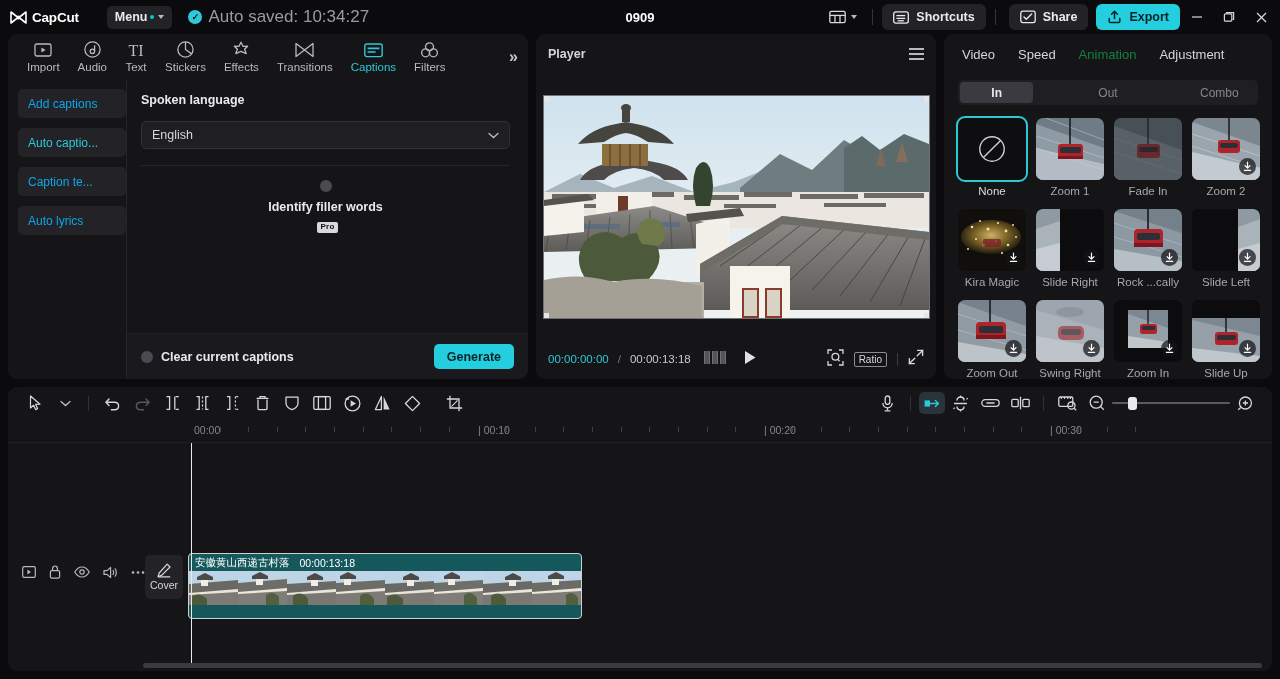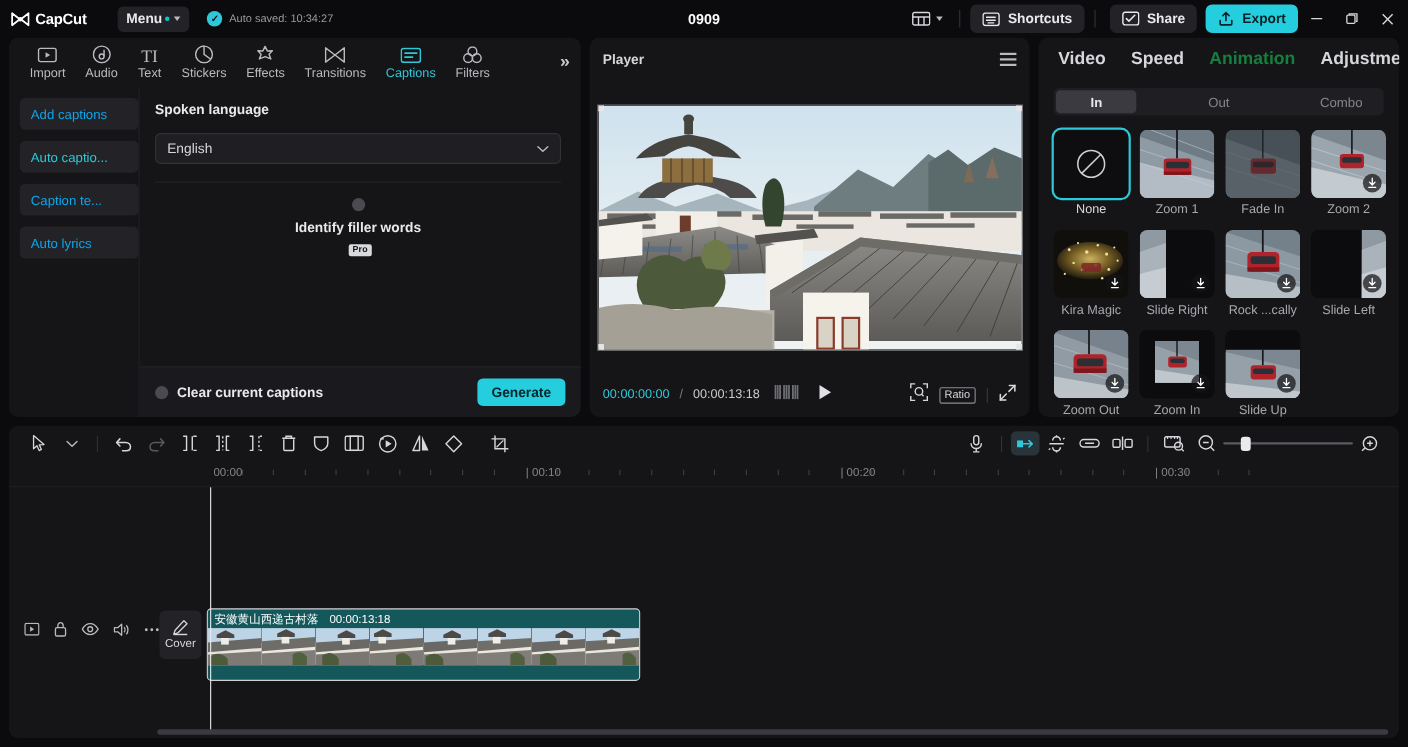--- a/index.html
+++ b/index.html
@@ -30,21 +30,21 @@
     cursor: pointer;
   }
   .menu-dot { width: 4px; height: 4px; border-radius: 50%; background: #00c8d7; }
   .caret-d { width: 0; height: 0; border-left: 3.5px solid transparent; border-right: 3.5px solid transparent; border-top: 4px solid #b9babd; margin-left: 1px; }
   .autosave { display: flex; align-items: center; gap: 6px; margin-left: 16px; }
   .tick-circle {
     width: 14px; height: 14px; border-radius: 50%; background: #2ec8d8;
     display: flex; align-items: center; justify-content: center;
     font-size: 9px; color: #0b0b0d; font-weight: bold; line-height: 1;
   }
-  .autosave-txt { font-size: 10px; color: #9a9ba0; }
+  .autosave-txt { font-size: 17px; color: #9a9ba0; }
   .proj-title {
     position: absolute; left: 0; right: 0; text-align: center;
     font-size: 13px; font-weight: bold; color: #fff; pointer-events: none;
   }
   .tb-right { margin-left: auto; display: flex; align-items: center; gap: 2px; z-index: 2; }
   .layout-btn { display: flex; align-items: center; gap: 4px; padding: 4px 6px; cursor: pointer; }
   .vdiv { width: 1px; height: 16px; background: #333338; margin: 0 7px; }
   .pill {
     display: flex; align-items: center; gap: 7px;
     height: 26px; padding: 0 11px; border-radius: 6px;
@@ -134,21 +134,21 @@
   .pp-foot { height: 40px; flex: 0 0 40px; display: flex; align-items: center; padding: 0 12px; gap: 9px; }
   .tc-cur { font-size: 11.5px; color: #2ec8d8; font-family: "Liberation Sans", sans-serif; }
   .tc-sep { font-size: 11.5px; color: #77787c; }
   .tc-tot { font-size: 11.5px; color: #c9cacd; }
   .pf-right { margin-left: auto; display: flex; align-items: center; gap: 10px; }
   .ratio-btn { border: 1px solid #8c8d91; border-radius: 2px; font-size: 10px; color: #d6d7da; padding: 1px 4px; cursor: pointer; }
 
   
   .right-panel { flex: 1; display: flex; flex-direction: column; overflow: hidden; }
   .rp-tabs { height: 40px; flex: 0 0 40px; display: flex; align-items: center; gap: 23px; padding: 0 18px; }
-  .rp-tab { font-size: 16px; font-weight: bold; color: #d6d7da; cursor: pointer; }
+  .rp-tab { font-size: 13px; font-weight: normal; color: #d6d7da; cursor: pointer; }
   .rp-tab.active { color: #15803d; }
   .seg {
     margin: 6px 14px 0 14px; height: 25px; background: #1f1f23; border-radius: 5px;
     display: flex; align-items: flex-start; padding: 2px; gap: 38px;
   }
   .seg-item {
     flex: 1; height: 21px; border-radius: 4px; display: flex; align-items: center; justify-content: center;
     font-size: 12px; color: #85868a; cursor: pointer;
   }
   .seg-item.active { background: #3a3a40; color: #eaeaec; font-weight: bold; }
@@ -813,20 +813,40 @@
             <span class="dl-badge">
               <svg width="11" height="11" viewBox="0 0 11 11">
                   <path d="M5.5 1 L5.5 7 M3 4.6 L5.5 7.2 L8 4.6" fill="none" stroke="#fff" stroke-width="1.2" stroke-linecap="round" stroke-linejoin="round"></path>
                   <line x1="2.4" y1="9.4" x2="8.6" y2="9.4" stroke="#fff" stroke-width="1.2" stroke-linecap="round"></line>
                 </svg>
             </span>
           </span>
           <span class="anim-lbl">Zoom Out</span>
         </div>
 
+        <div class="anim-cell">
+          <span class="anim-thumb">
+            <svg width="68" height="62" viewBox="0 0 68 62">
+                <rect width="68" height="62" fill="#9aa4ac"></rect>
+                <path d="M0 10 L68 30 L68 62 L0 62 Z" fill="#aeb7be" opacity=".8"></path>
+                <path d="M0 36 L68 48 L68 62 L0 62 Z" fill="#c8ced3" opacity=".8"></path>
+                <ellipse cx="34" cy="12" rx="14" ry="5" fill="#7b858e" opacity=".6"></ellipse>
+                <rect x="22" y="26" width="26" height="14" rx="5" fill="#a8353c" opacity=".85"></rect>
+                <rect x="25" y="29" width="20" height="6" rx="3" fill="#3a4148" opacity=".8"></rect>
+                <rect x="0" y="0" width="68" height="62" fill="#aab3ba" opacity=".18"></rect>
+              </svg>
+            <span class="dl-badge">
+              <svg width="11" height="11" viewBox="0 0 11 11">
+                  <path d="M5.5 1 L5.5 7 M3 4.6 L5.5 7.2 L8 4.6" fill="none" stroke="#fff" stroke-width="1.2" stroke-linecap="round" stroke-linejoin="round"></path>
+                  <line x1="2.4" y1="9.4" x2="8.6" y2="9.4" stroke="#fff" stroke-width="1.2" stroke-linecap="round"></line>
+                </svg>
+            </span>
+          </span>
+          <span class="anim-lbl">Swing Right</span>
+        </div>
 
         <div class="anim-cell">
           <span class="anim-thumb" style="background:#0c0c0e;">
             <svg width="68" height="62" viewBox="0 0 68 62">
                 <rect width="68" height="62" fill="#0c0c0e"></rect>
                 <g transform="translate(14,10)">
                   <rect width="40" height="38" fill="#7c8791"></rect>
                   <path d="M0 4 L40 18 L40 38 L0 38 Z" fill="#95a0a8"></path>
                   <path d="M0 26 L40 32 L40 38 L0 38 Z" fill="#c0c7cc"></path>
                   <line x1="20" y1="0" x2="20" y2="14" stroke="#15181b" stroke-width="1.3"></line>

